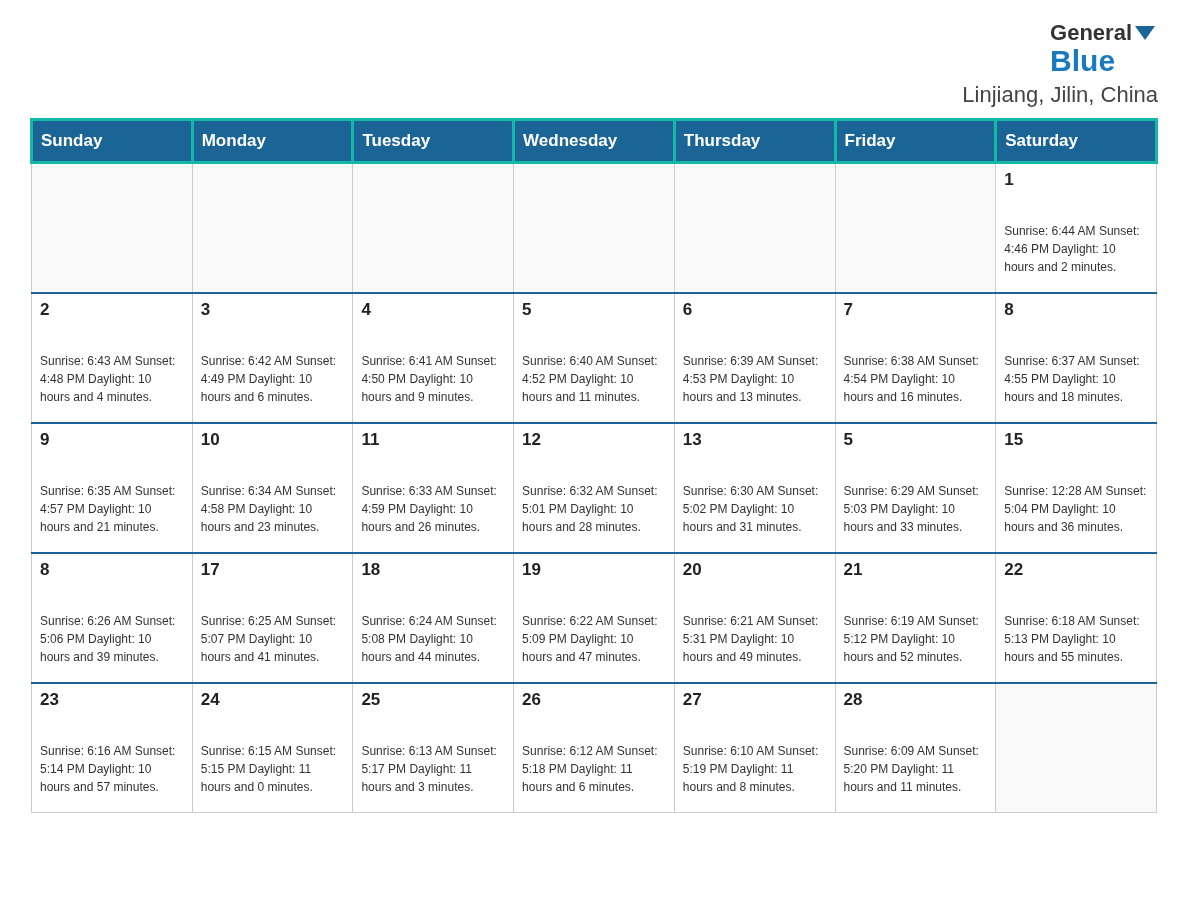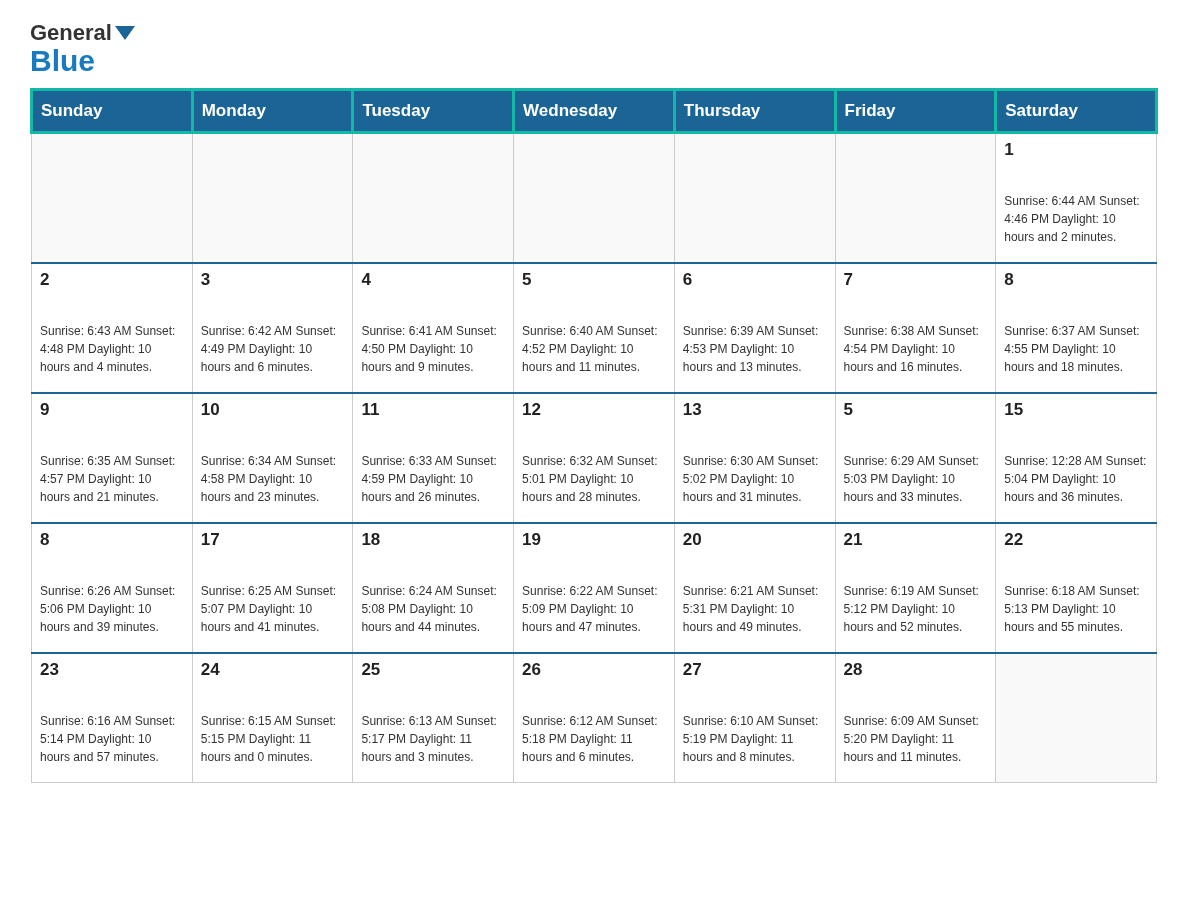--- a/index.html
+++ b/index.html
@@ -6,21 +6,21 @@
     body {
       font-family: Arial, sans-serif;
       background: #fff;
       padding: 20px 30px;
       width: 1188px;
       min-height: 918px;
     }
     .header {
       display: flex;
       justify-content: space-between;
-      align-items: flex-start;
+      align-items: flex-end;
       margin-bottom: 10px;
       flex-direction: column;
     }
     .logo {
       display: flex;
       flex-direction: column;
       align-items: flex-start;
     }
     .logo-text {
       display: flex;
@@ -105,20 +105,21 @@
 
 <div class="header">
   <div class="logo">
     <div class="logo-text">
       <span class="logo-general">General</span>
       <span class="logo-arrow"></span>
     </div>
     <span class="logo-blue">Blue</span>
   </div>
   <div class="title-area">
+    <div class="calendar-subtitle">Linjiang, Jilin, China</div>
   </div>
 </div>
 
 <table class="calendar">
   <thead>
     <tr>
     <th>Sunday</th>
         <th>Monday</th>
         <th>Tuesday</th>
         <th>Wednesday</th>

